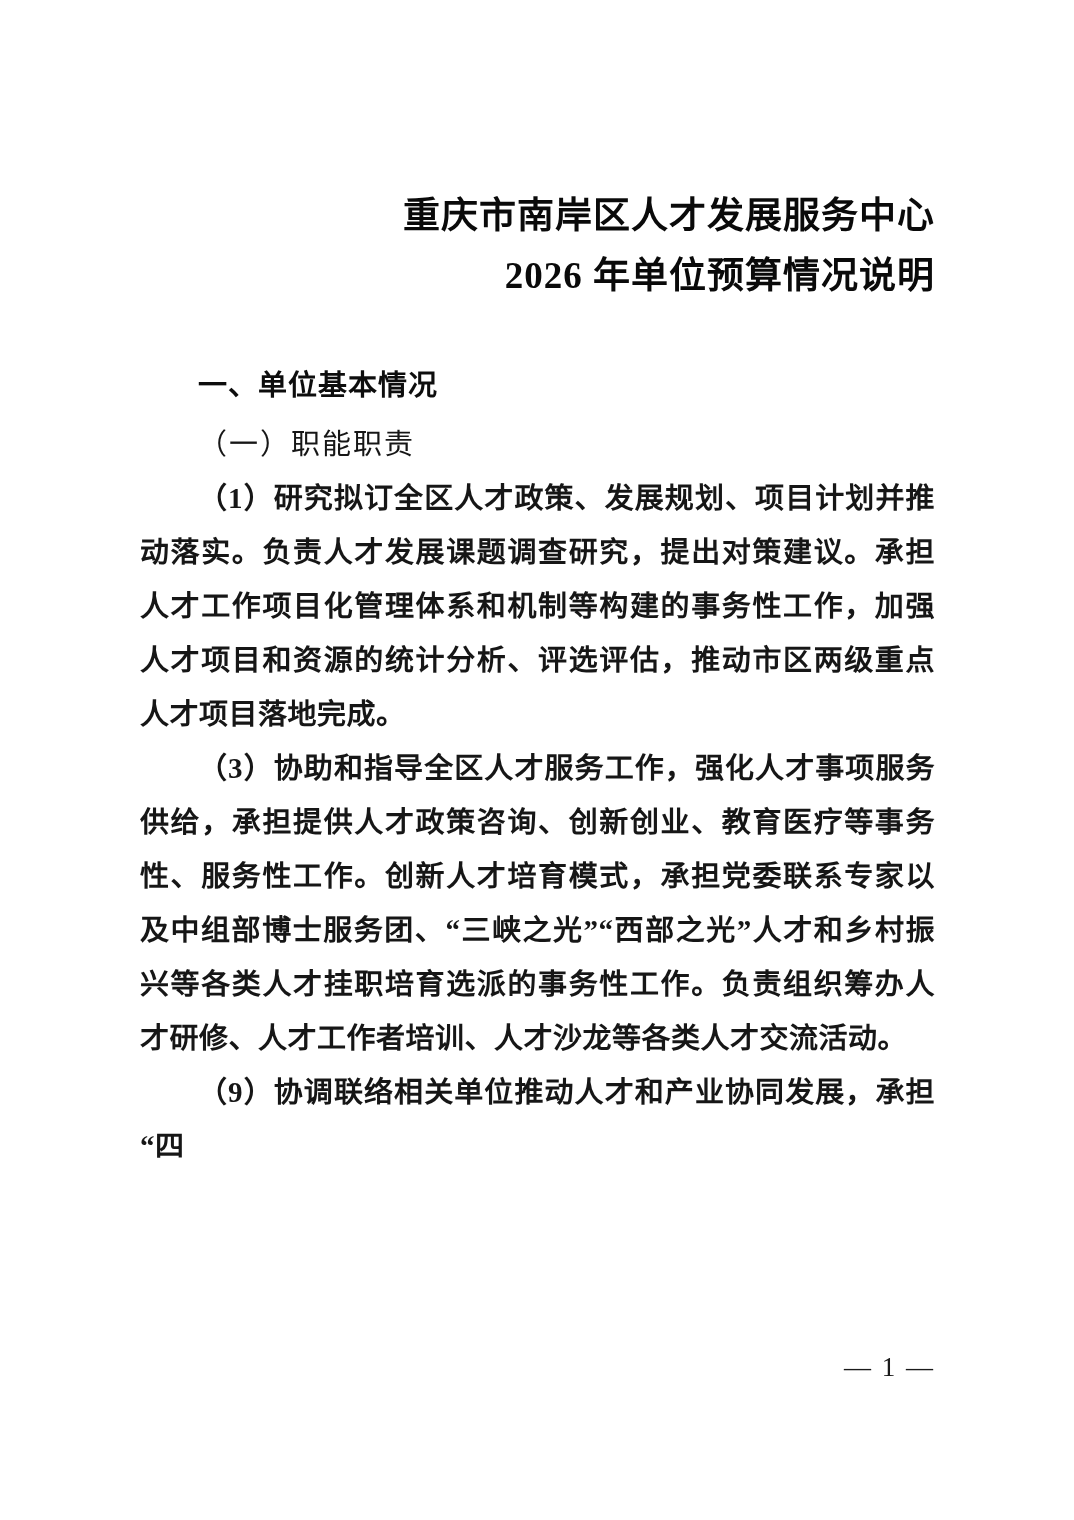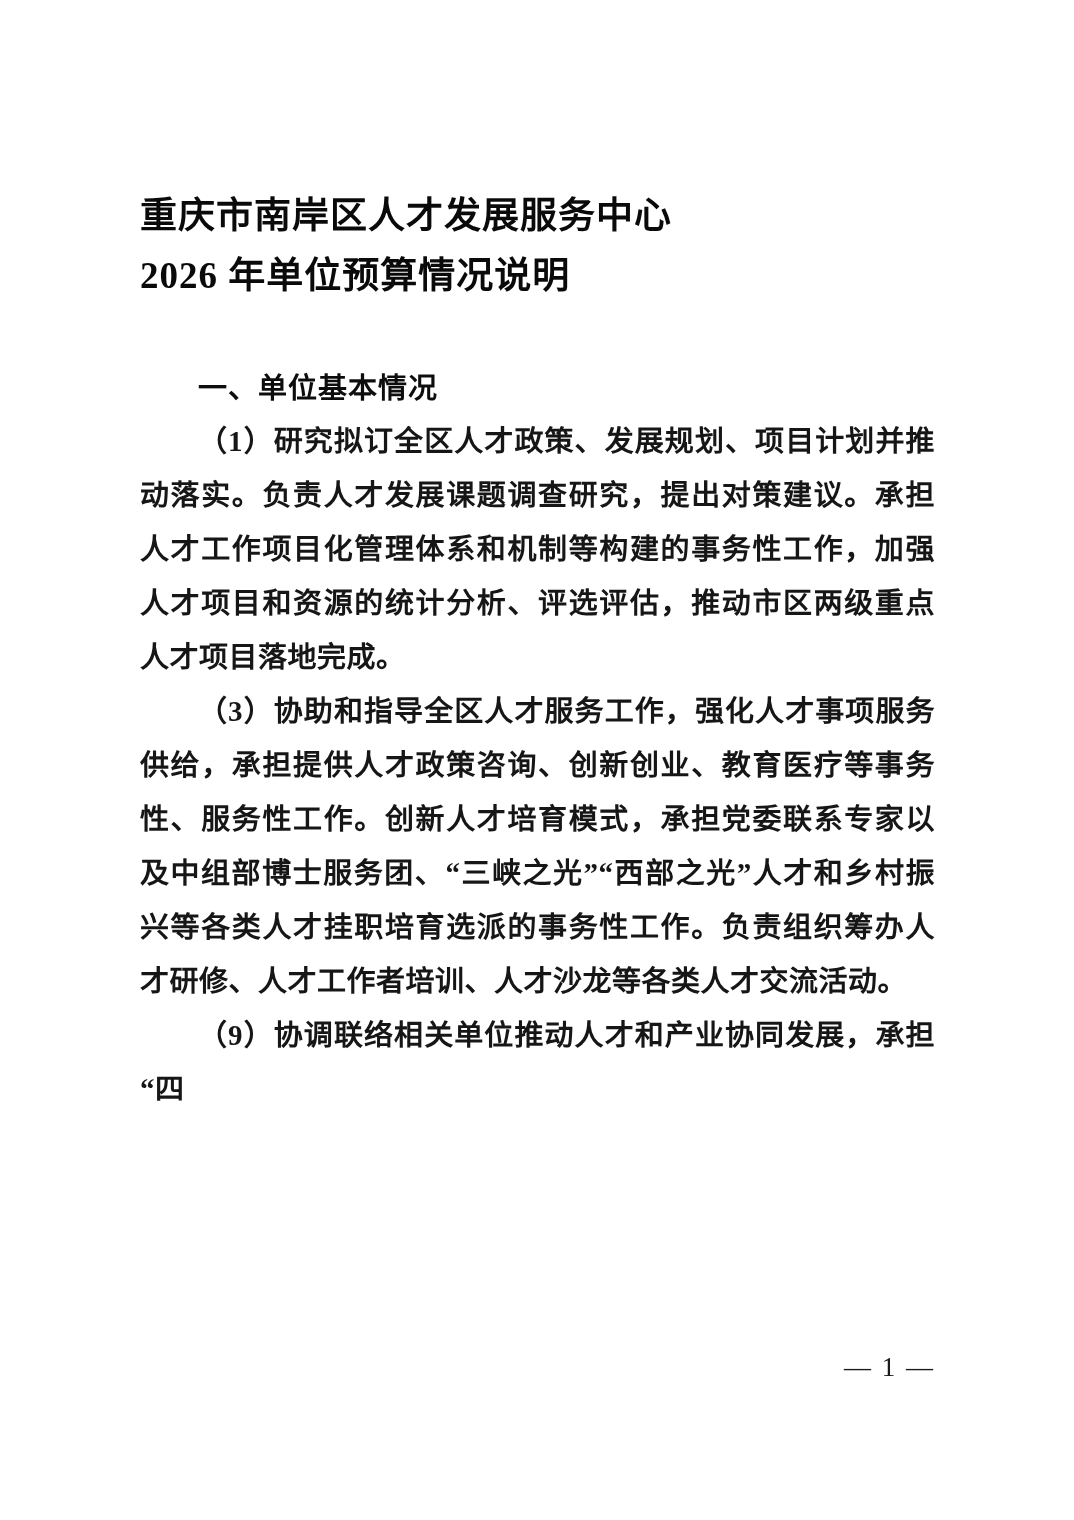--- a/index.html
+++ b/index.html
@@ -16,31 +16,31 @@
     color: #141414;
   }
   .content {
     position: absolute;
     left: 140px;
     top: 0;
     width: 795px;
   }
   .doc-title {
     margin-top: 186px;
-    text-align: left;
+    text-align: right;
     font-family: "Liberation Serif", "DejaVu Serif", serif;
     font-weight: bold;
     font-size: 37px;
     line-height: 60px;
     color: #0a0a0a;
     letter-spacing: 1px;
   }
   .section-heading {
     margin-top: 62px;
-    font-family: Liberation Serif, serif;
+    font-family: Liberation Mono, monospace;
     font-weight: bold;
     font-size: 29px;
     line-height: 40px;
     text-indent: 2em;
     color: #0d0d0d;
     letter-spacing: 1px;
   }
   .sub-heading {
     margin-top: 15px;
     font-family: "Liberation Serif", "DejaVu Serif", serif;
@@ -81,20 +81,21 @@
 <div class="page">
   <div class="content">
 
     <div class="doc-title">
       <div>重庆市南岸区人才发展服务中心</div>
       <div>2026 年单位预算情况说明</div>
     </div>
 
     <div class="section-heading">一、单位基本情况</div>
 
+    <div class="sub-heading">（一）职能职责</div>
 
     <div class="body-text">
       <p>（1）研究拟订全区人才政策、发展规划、项目计划并推动落实。负责人才发展课题调查研究，提出对策建议。承担人才工作项目化管理体系和机制等构建的事务性工作，加强人才项目和资源的统计分析、评选评估，推动市区两级重点人才项目落地完成。</p>
       <p>（3）协助和指导全区人才服务工作，强化人才事项服务供给，承担提供人才政策咨询、创新创业、教育医疗等事务性、服务性工作。创新人才培育模式，承担党委联系专家以及中组部博士服务团、“三峡之光”“西部之光”人才和乡村振兴等各类人才挂职培育选派的事务性工作。负责组织筹办人才研修、人才工作者培训、人才沙龙等各类人才交流活动。</p>
       <p>（9）协调联络相关单位推动人才和产业协同发展，承担“四</p>
     </div>
 
   </div>
 
   <div class="page-footer">— 1 —</div>

